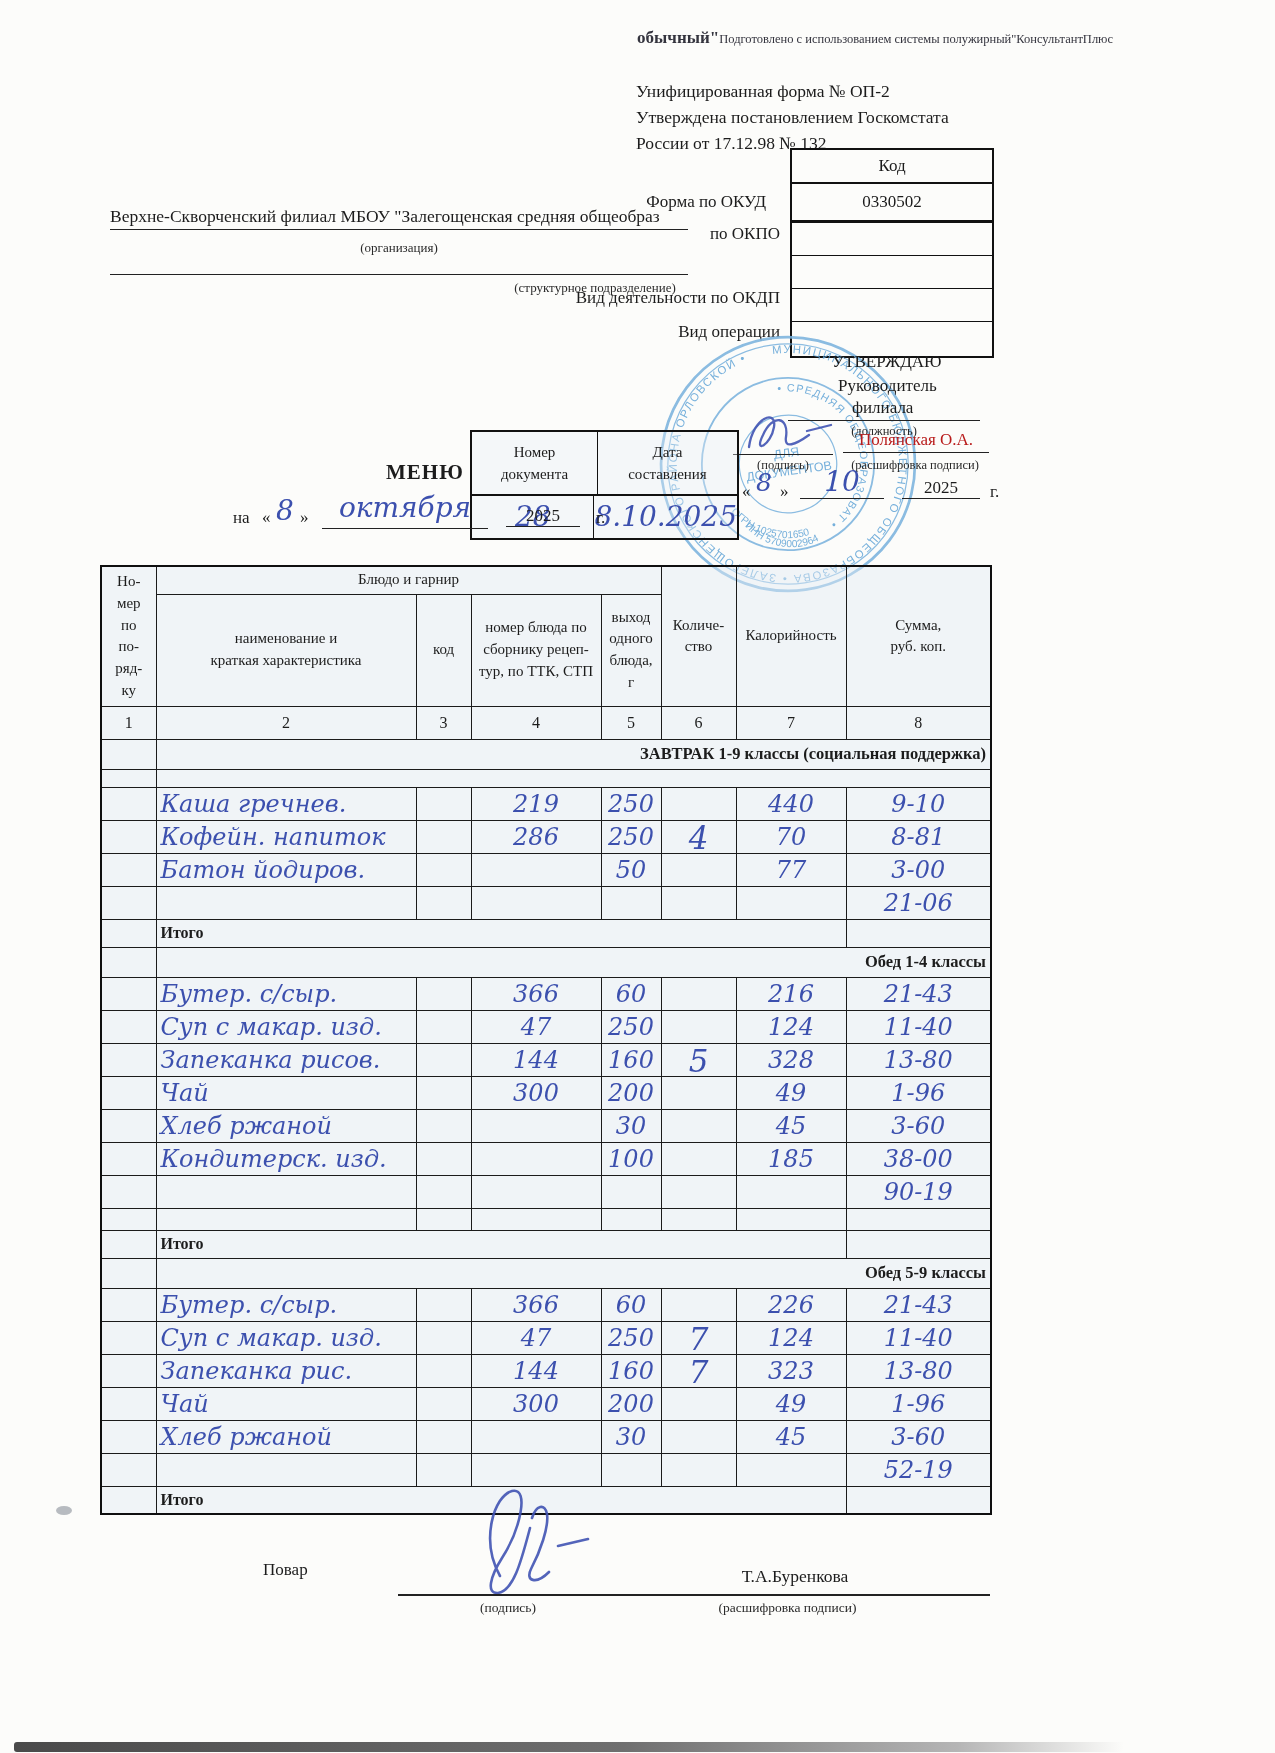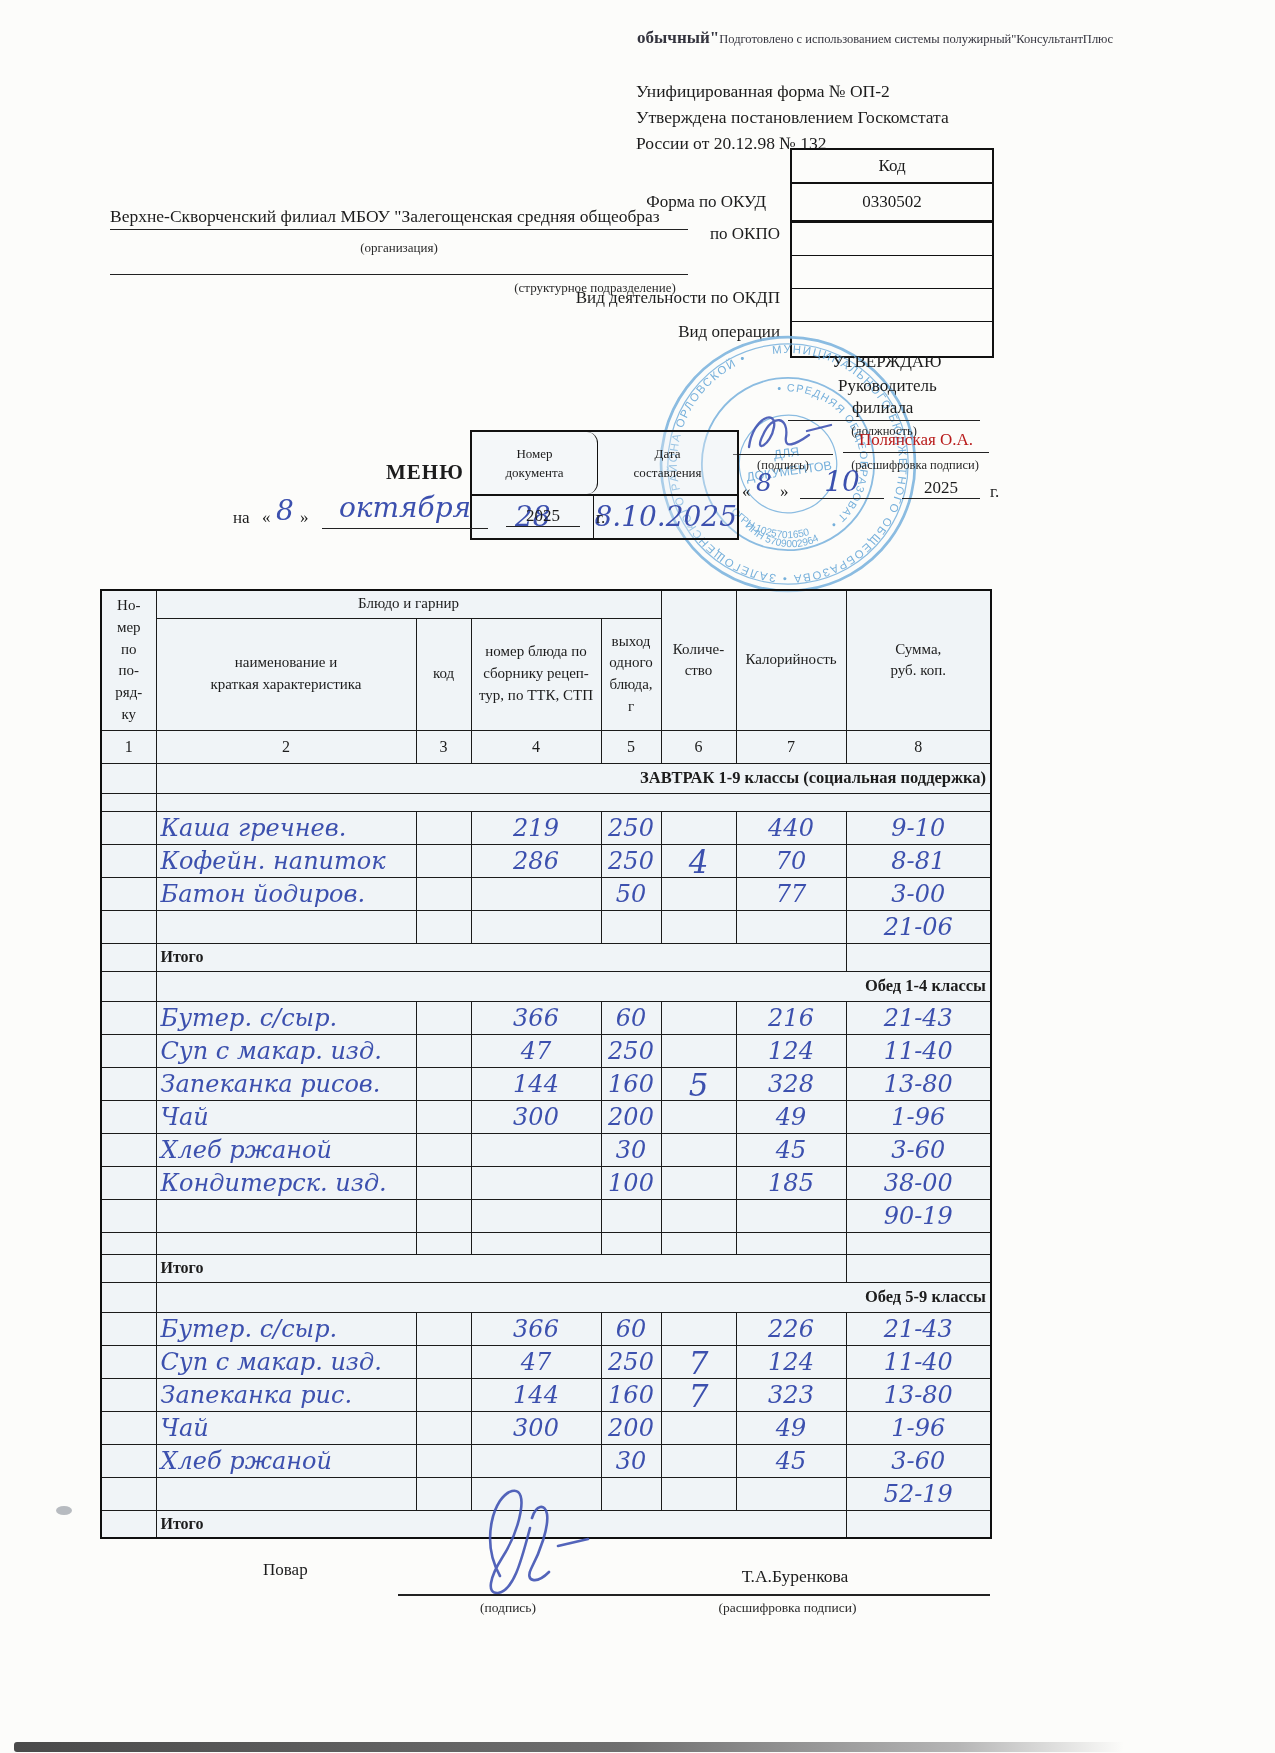--- a/index.html
+++ b/index.html
@@ -20,21 +20,21 @@
   .codes{width:200px;border:2.2px solid #111;}
   .codes .crow{height:32px;border-top:1.5px solid #111;display:flex;align-items:center;justify-content:center;font-size:17px;}
   .codes .crow:first-child{border-top:none;}
   .codes .okud-row{border-top:2.2px solid #111;border-bottom:2.2px solid #111;height:36px;}
   
   .doc-tbl{border:2.5px solid #111;display:flex;flex-direction:column;width:265px;background:rgba(230,237,246,.35);}
   .doc-tbl .dt-head{display:flex;height:62px;border-bottom:2.4px solid #111;}
   .doc-tbl .dt-vals{display:flex;height:42px;}
   .doc-tbl .dt-c1{width:125px;border-right:1.6px solid #111;display:flex;align-items:center;justify-content:center;}
   .doc-tbl .dt-c2{flex:1;display:flex;align-items:center;justify-content:center;}
-  .doc-tbl .dt-head div{font-size:13px;line-height:1.5;border-radius:11px;}
+  .doc-tbl .dt-head div{font-size:15px;line-height:1.5;}
   
   table.menu{border-collapse:collapse;table-layout:fixed;width:890px;border:2.6px solid #0f0f0f;
              background:rgba(226,234,244,.45);}
   table.menu td{border:1.5px solid #1b1b1b;padding:0 4px;vertical-align:middle;overflow:visible;}
   .th{font-size:15px;text-align:center;line-height:1.45;}
   .hnum td{border-top:2.2px solid #111;border-bottom:2.2px solid #111;text-align:center;font-size:16px;height:32px;}
   .row-section td{font-weight:bold;font-size:16.5px;text-align:right;}
   .row-total td{border-top:2.4px solid #0f0f0f;border-bottom:2.4px solid #0f0f0f;}
   .total-label{font-weight:bold;font-size:16px;text-align:left;padding-left:8px;}
   td.name{text-align:left;padding-left:10px;font-size:24px;white-space:nowrap;}
@@ -53,21 +53,21 @@
 
 <div class="page">
 
   <div class="abs" style="top:28px;right:162px;font-size:12.5px;color:#34343e;">
     <span style="font-size:17px;font-weight:600;">обычный"</span><span>Подготовлено с использованием системы полужирный"КонсультантПлюс</span>
   </div>
 
   <div class="abs" style="left:636px;top:78px;width:380px;font-size:17.5px;line-height:26px;">
     <div>Унифицированная форма № ОП-2</div>
     <div>Утверждена постановлением Госкомстата</div>
-    <div>России от 20.12.98 № 132</div>
+    <div>России от 17.12.98 № 132</div>
   </div>
 
   <div class="abs codes" style="left:790px;top:148px;">
     <div class="crow">Код</div>
     <div class="crow okud-row">0330502</div>
     <div class="crow"></div>
     <div class="crow"></div>
     <div class="crow"></div>
     <div class="crow" style="height:34px;"></div>
   </div>
@@ -149,21 +149,21 @@
   <div class="abs lbl" style="left:233px;top:508px;">на</div>
   <div class="abs lbl" style="left:262px;top:508px;">«</div>
   <div class="abs hw hw-big" style="left:276px;top:497px;">8</div>
   <div class="abs lbl" style="left:300px;top:508px;">»</div>
   <div class="abs uline ctr" style="left:322px;top:494px;width:166px;height:34px;">
     <span class="hw hw-big">октября</span>
   </div>
   <div class="abs uline ctr" style="left:506px;top:506px;width:74px;font-size:17px;">2025</div>
   <div class="abs lbl" style="left:596px;top:508px;">г.</div>
 
-  <div class="abs" style="left:100px;top:565px;margin-top:24px;">
+  <div class="abs" style="left:100px;top:565px;">
     <table class="menu">
       <colgroup>
         <col style="width:55px">
           <col style="width:260px">
           <col style="width:55px">
           <col style="width:130px">
         <col style="width:60px">
           <col style="width:75px">
           <col style="width:110px">
           <col style="width:145px">

